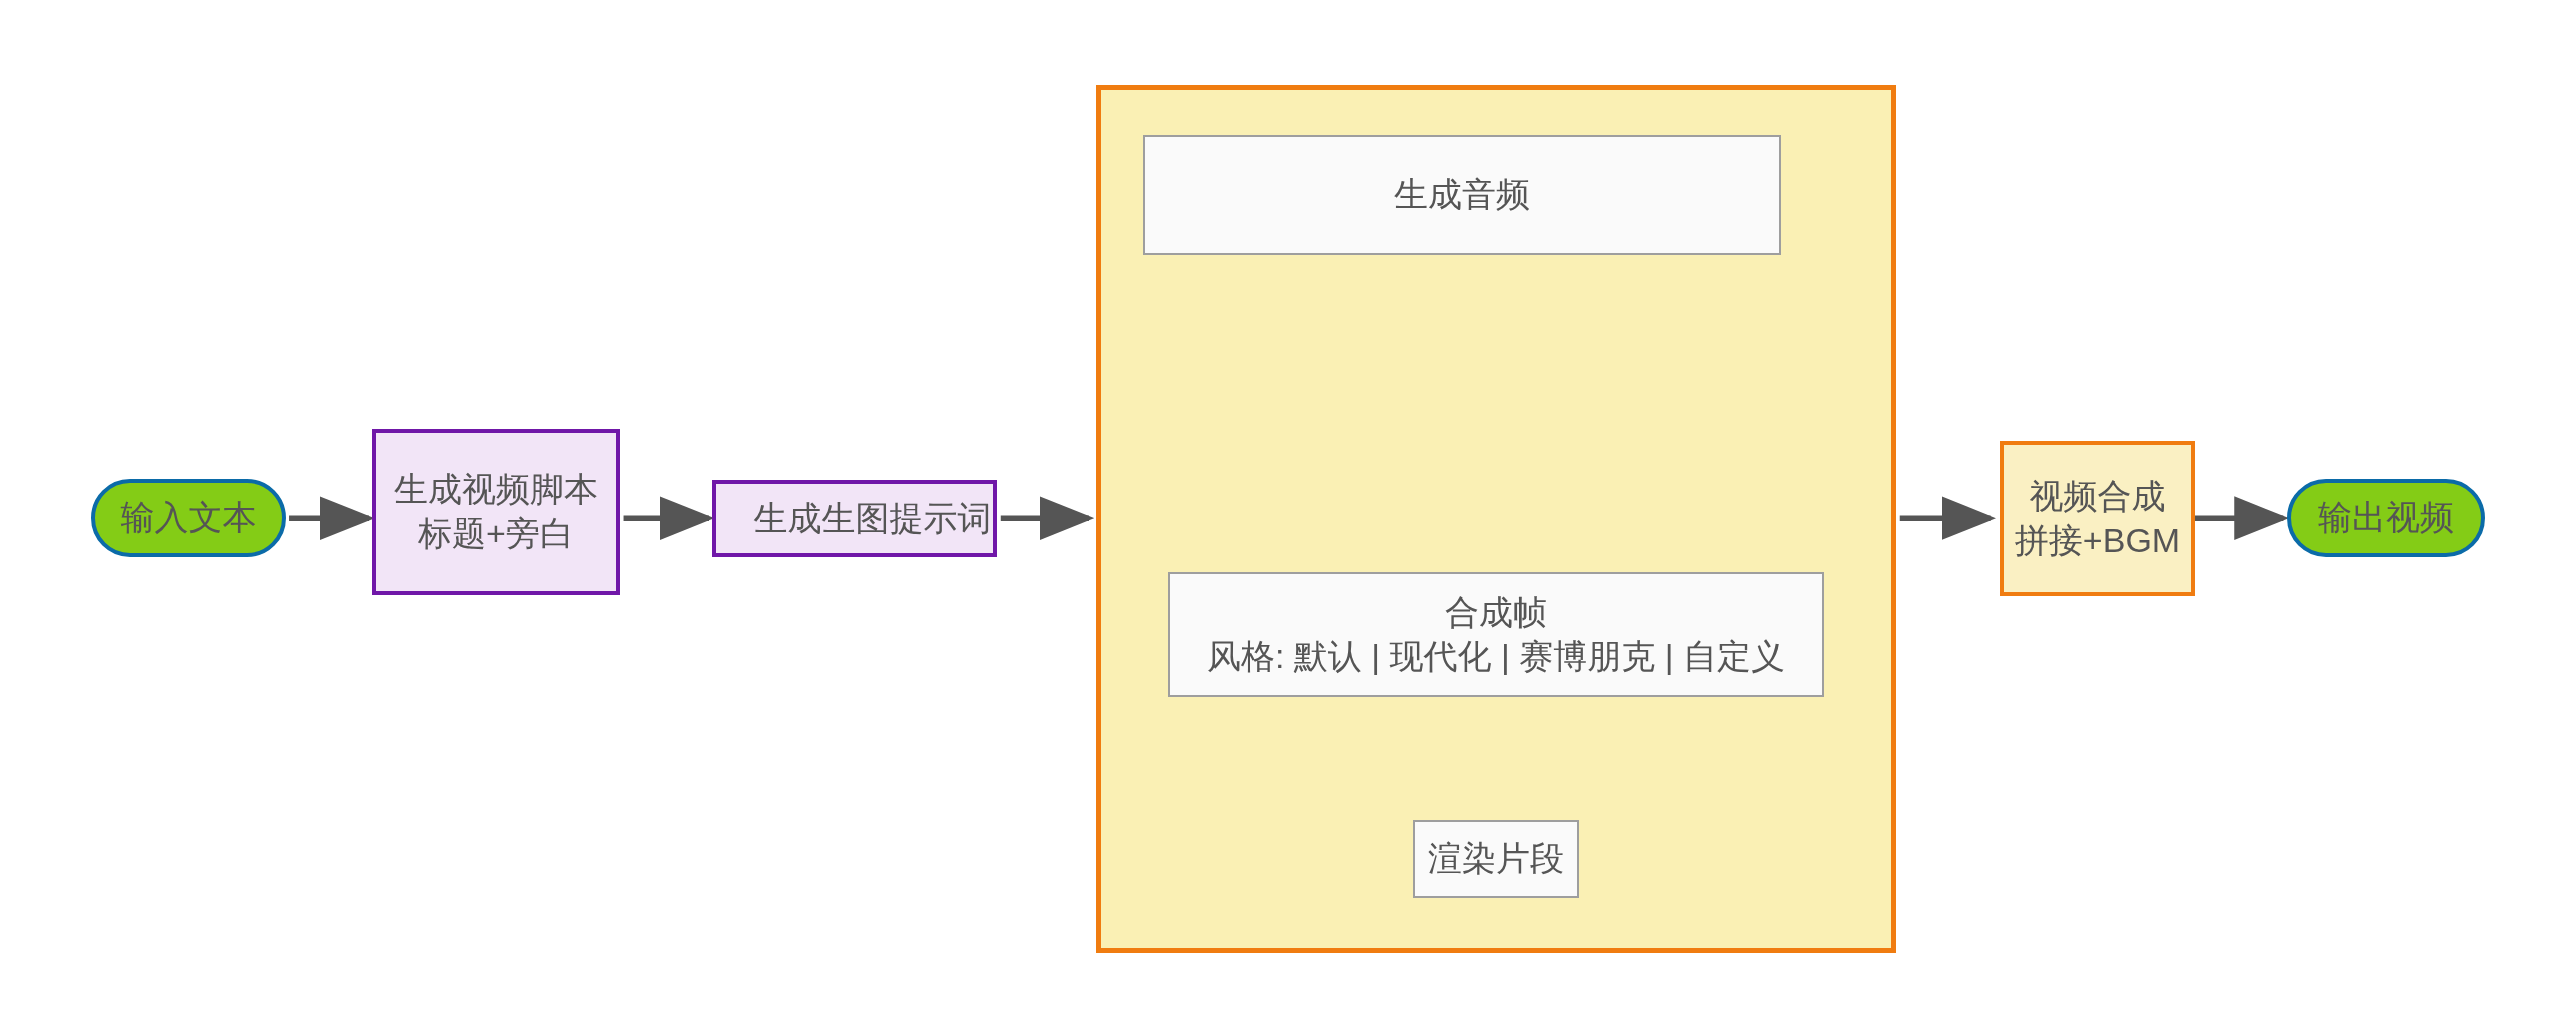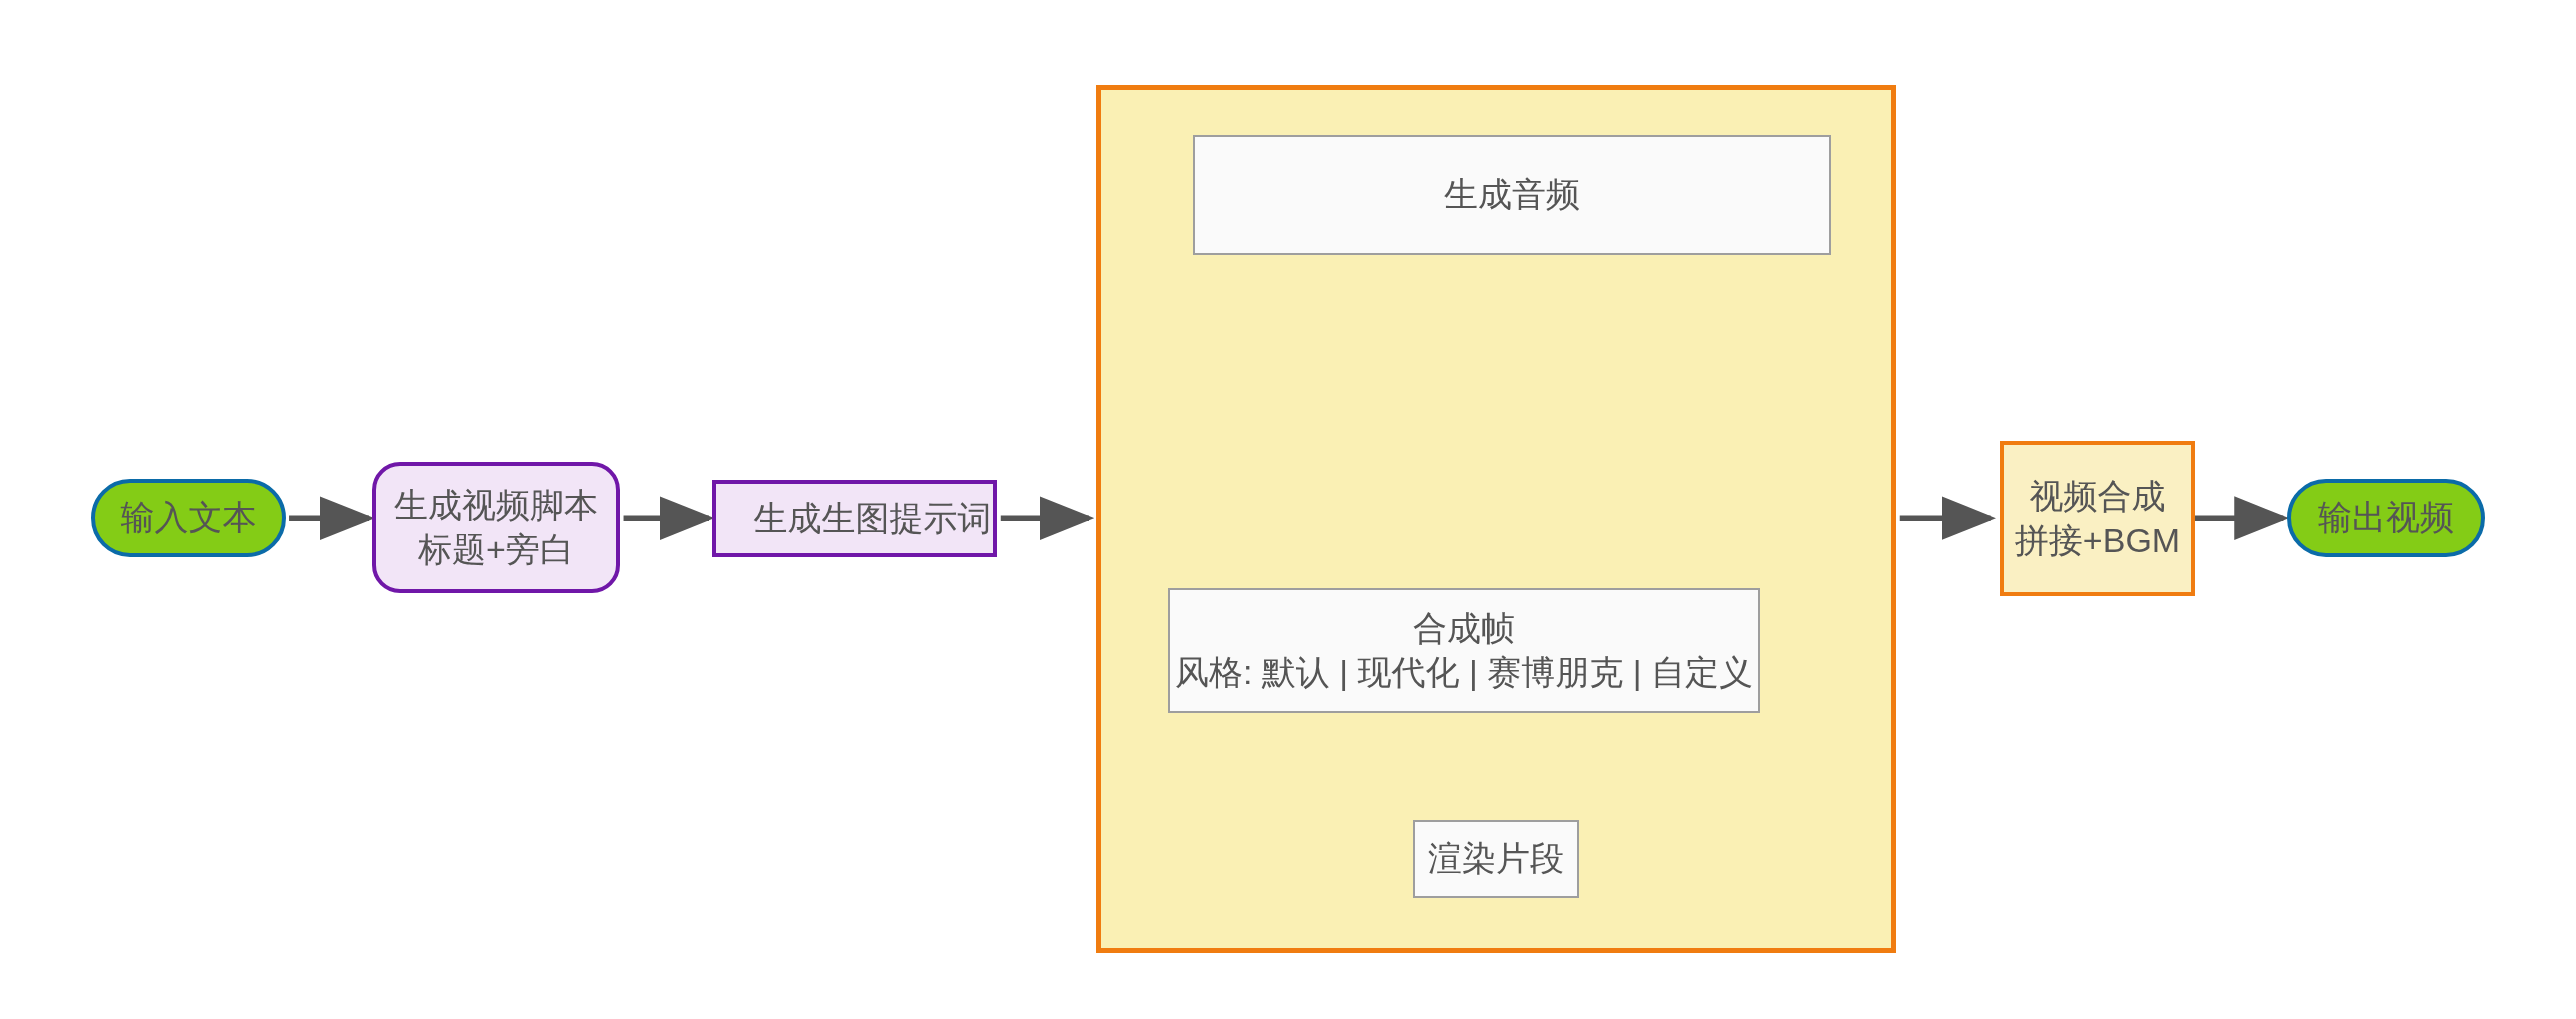--- a/index.html
+++ b/index.html
@@ -108,35 +108,35 @@
 
     <line x1="2090" y1="570" x2="2190" y2="570" stroke="#555555" stroke-width="6" marker-end="url(#arrow)"></line>
 
     <line x1="2407" y1="570" x2="2512" y2="570" stroke="#555555" stroke-width="6" marker-end="url(#arrow)"></line>
   </svg>
 
   <div class="node term" style="left:91px; top:479px; width:195px; height:78px;">
     <span class="ln">输入文本</span>
   </div>
 
-  <div class="node proc-purple" style="left:372px; top:462px; width:248px; height:131px;border-radius:28px;">
+  <div class="node proc-purple" style="left:372px; top:429px; width:248px; height:166px;">
     <span class="ln">生成视频脚本</span>
     <span class="ln">标题+旁白</span>
   </div>
 
   <div class="node proc-purple" style="left:712px; top:480px; width:285px; height:77px;padding-left:36px;">
     <span class="ln">生成生图提示词</span>
   </div>
 
-  <div class="node plain" style="left:1193px; top:135px; width:638px; height:120px; z-index:3;">
+  <div class="node plain" style="left:1143px; top:135px; width:638px; height:120px; z-index:3;">
     <span class="ln">生成音频</span>
   </div>
 
 
-  <div class="node plain" style="left:1168px; top:588px; width:592px; height:125px; z-index:3;">
+  <div class="node plain" style="left:1168px; top:572px; width:656px; height:125px; z-index:3;">
     <span class="ln">合成帧</span>
     <span class="ln">风格: 默认 | 现代化 | 赛博朋克 | 自定义</span>
   </div>
 
   <div class="node plain" style="left:1413px; top:820px; width:166px; height:78px; z-index:3;">
     <span class="ln">渲染片段</span>
   </div>
 
   <div class="node proc-orange" style="left:2000px; top:441px; width:195px; height:155px; z-index:3;">
     <span class="ln">视频合成</span>

